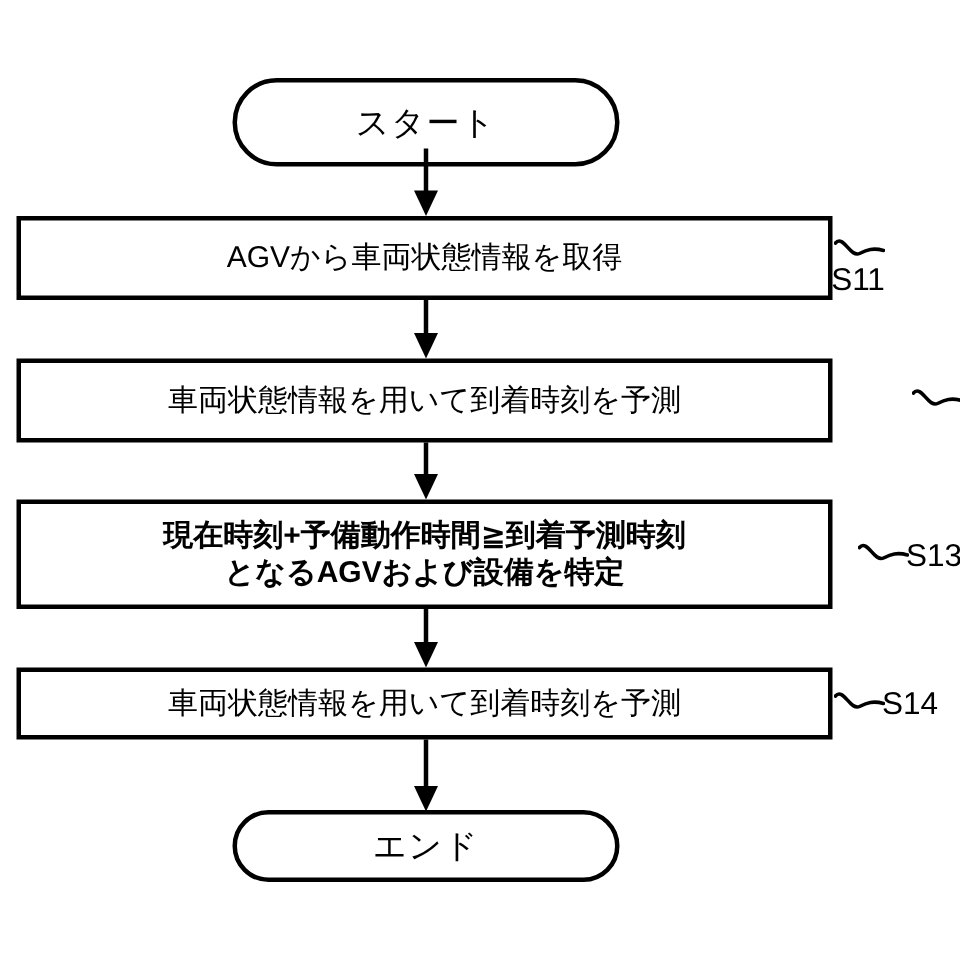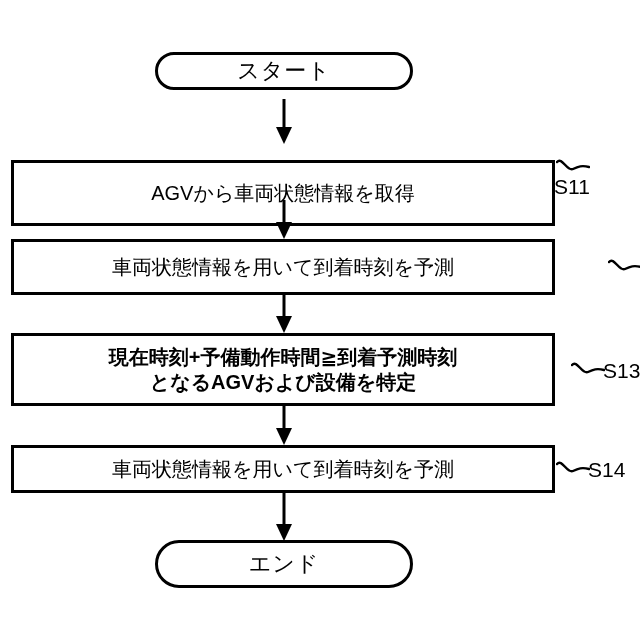--- a/index.html
+++ b/index.html
@@ -85,32 +85,32 @@
     line-height: 1;
     margin-left: -2px;
     white-space: nowrap;
   }
 </style>
 </head>
 <body>
 
 <div id="flowchart-root">
 
-  <div class="terminator" style="left:155px; top:52px; width:258px; height:38px;">
+  <div class="terminator" style="left:155px; top:52px; width:258px; height:59px;">
     <span class="node-text">スタート</span>
   </div>
 
   <div class="connector" style="left:267px; top:99px; height:45px;">
     <svg width="34" height="45" viewBox="0 0 34 45">
       <line x1="17" y1="0" x2="17" y2="33" stroke="#000000" stroke-width="3"></line>
       <polygon points="17,45 9,28 25,28" fill="#000000"></polygon>
     </svg>
   </div>
 
-  <div class="process-box" style="left:11px; top:160px; width:544px; height:66px;">
+  <div class="process-box" style="left:11px; top:144px; width:544px; height:56px;">
     <span class="node-text">AGVから車両状態情報を取得</span>
   </div>
   <div class="step-label" style="left:556px; top:158px;flex-direction:column;">
     <svg class="tilde-icon" viewBox="0 0 34 18">
       <path d="M1,4 C6,-2 11,14 17,11 C22,8.5 26,7 33,9" fill="none" stroke="#000000" stroke-width="2.4" stroke-linecap="round"></path>
     </svg>
     <span class="step-code">S11</span>
   </div>
 
   <div class="connector" style="left:267px; top:200px; height:39px;">
@@ -134,21 +134,21 @@
     <svg width="34" height="38" viewBox="0 0 34 38">
       <line x1="17" y1="0" x2="17" y2="26" stroke="#000000" stroke-width="3"></line>
       <polygon points="17,38 9,21 25,21" fill="#000000"></polygon>
     </svg>
   </div>
 
   <div class="process-box" style="left:11px; top:333px; width:544px; height:73px;font-weight:bold;">
     <span class="node-text">現在時刻+予備動作時間≧到着予測時刻
 となるAGVおよび設備を特定</span>
   </div>
-  <div class="step-label" style="left:571px; top:356px;">
+  <div class="step-label" style="left:556px; top:356px;padding-left:16px;">
     <svg class="tilde-icon" viewBox="0 0 34 18">
       <path d="M1,4 C6,-2 11,14 17,11 C22,8.5 26,7 33,9" fill="none" stroke="#000000" stroke-width="2.4" stroke-linecap="round"></path>
     </svg>
     <span class="step-code">S13</span>
   </div>
 
   <div class="connector" style="left:267px; top:406px; height:39px;">
     <svg width="34" height="39" viewBox="0 0 34 39">
       <line x1="17" y1="0" x2="17" y2="27" stroke="#000000" stroke-width="3"></line>
       <polygon points="17,39 9,22 25,22" fill="#000000"></polygon>

